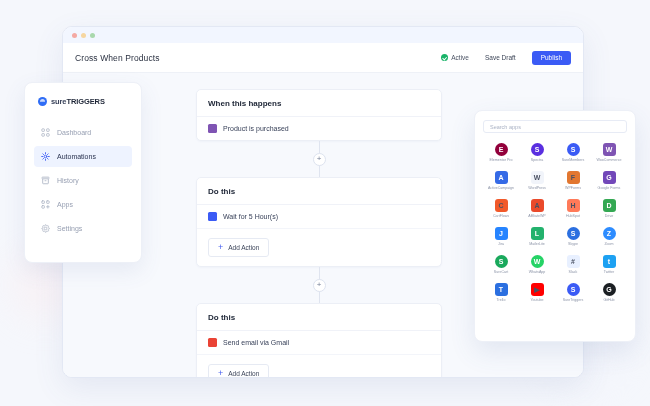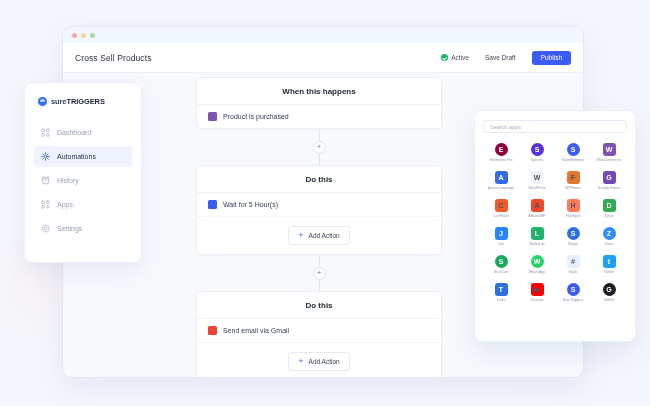--- a/index.html
+++ b/index.html
@@ -38,21 +38,21 @@
   .check-ic::after{ content:""; position:absolute; left:2px; top:1.6px; width:2px; height:3.4px;
     border:solid #fff; border-width:0 1px 1px 0; transform:rotate(42deg); }
   .btn-draft { font-size:6.5px; color:#3d4658; padding:3px 6px; border-radius:3px; background:#fff;
     border:1px solid transparent; cursor:pointer; }
   .btn-publish { font-size:6.5px; color:#fff; background:#3b5bf5; padding:3.5px 9px; border-radius:3px;
     border:none; cursor:pointer; font-weight:400; }
 
   .canvas { position:relative; height:306px; background:#f7f9fd; }
 
   
-  .flow { position:absolute; left:133px; top:4px; width:246px;text-align:center; }
+  .flow { position:absolute; left:133px; top:16px; width:246px; }
   .card { background:#fff; border:1px solid #eceff6; border-radius:5px; box-shadow:0 1px 2px rgba(60,80,150,.04); overflow:hidden; }
   .card-head { padding:9px 11px 8px; font-size:8px; font-weight:700; color:#222a3a; border-bottom:1px solid #f0f2f8; }
   .card-row { padding:7px 11px; display:flex; align-items:center; gap:6px; font-size:7px; color:#39425a; border-bottom:1px solid #f3f5fa; }
   .card-row:last-child { border-bottom:none; }
   .card-foot { padding:7px 11px 9px; }
   .add-action { display:inline-flex; align-items:center; gap:5px; font-size:6.5px; color:#3b4459;
     border:1px solid #e6eaf3; border-radius:3px; padding:4px 9px; background:#fff; cursor:pointer; }
   .plus-blue { color:#4a63f0; font-size:9px; line-height:1; }
 
   .connector { height:36px; display:flex; flex-direction:column; align-items:center; justify-content:center; position:relative; }
@@ -110,21 +110,21 @@
 
   <div class="window">
 
     <div class="titlebar">
       <span class="dot r"></span>
       <span class="dot y"></span>
       <span class="dot g"></span>
     </div>
 
     <div class="topbar">
-      <div class="wf-title">Cross Sell Products</div>
+      <div class="wf-title">Cross When Products</div>
       <div class="top-actions">
         <div class="active-pill">
           <span class="check-ic"></span>
           <span>Active</span>
         </div>
         <button class="btn-draft">Save Draft</button>
         <button class="btn-publish">Publish</button>
       </div>
     </div>
 

